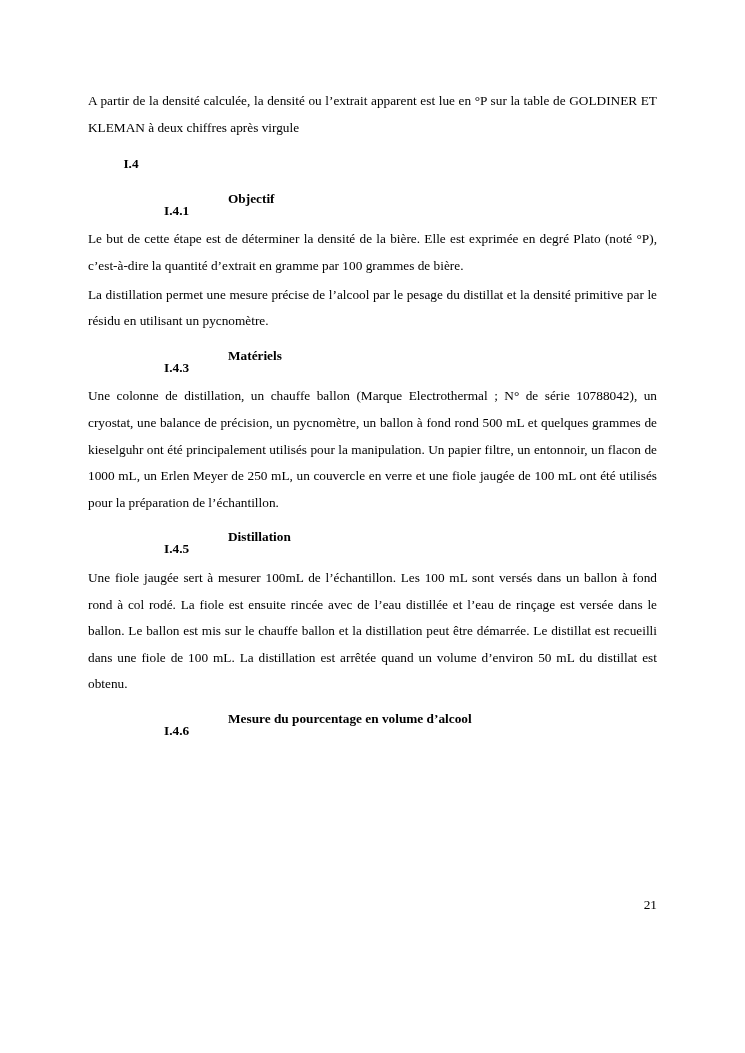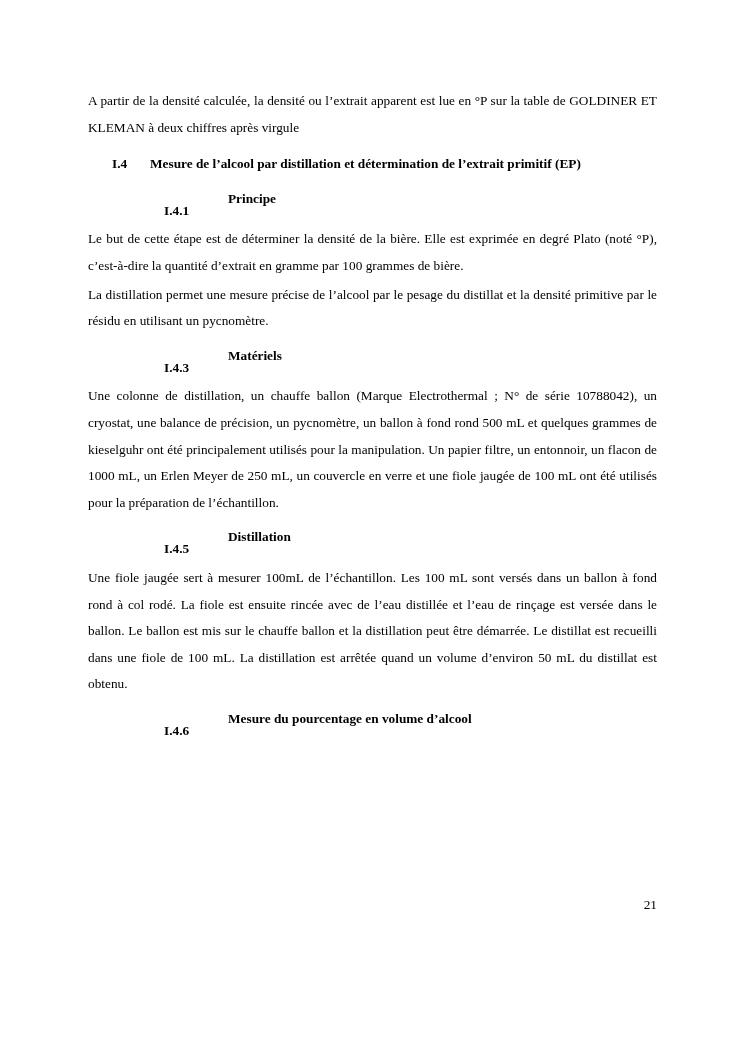--- a/index.html
+++ b/index.html
@@ -30,20 +30,21 @@
   }
   .body-para {
     margin-bottom: 2px;
   }
   .heading-1 {
     font-weight: bold;
     font-size: 13.3px;
     line-height: 2.0;
     margin: 10px 0 4px 0;
     display: flex;
+    text-align: center;
   }
   .heading-1 .num {
     width: 62px;
     padding-left: 24px;
     box-sizing: border-box;
   }
   .heading-2 {
     font-weight: bold;
     font-size: 13.3px;
     line-height: 2.0;
@@ -64,26 +65,25 @@
 </style>
 </head>
 <body>
 
 <div class="page">
 
   <p class="body-para">A partir de la densité calculée, la densité ou l’extrait apparent est lue en °P sur la table de GOLDINER ET KLEMAN à deux chiffres après virgule</p>
 
   <div class="heading-1">
     <span class="num">I.4</span>
-    <span>Mesure de l’alcool par distillation et détermination de l’extrait primitif (EP)</span>
   </div>
 
   <div class="heading-2">
     <span class="num">I.4.1</span>
-    <span>Principe</span>
+    <span>Objectif</span>
   </div>
   <p class="body-para">Le but de cette étape est de déterminer la densité de la bière. Elle est exprimée en degré Plato (noté °P), c’est-à-dire la quantité d’extrait en gramme par 100 grammes de bière.</p>
 
   <p class="body-para">La distillation permet une mesure précise de l’alcool par le pesage du distillat et la densité primitive par le résidu en utilisant un pycnomètre.</p>
 
   <div class="heading-2">
     <span class="num">I.4.3</span>
     <span>Matériels</span>
   </div>
   <p class="body-para">Une colonne de distillation, un chauffe ballon (Marque Electrothermal ; N° de série 10788042), un cryostat, une balance de précision, un pycnomètre, un ballon à fond rond 500 mL et quelques grammes de kieselguhr ont été principalement utilisés pour la manipulation. Un papier filtre, un entonnoir, un flacon de 1000 mL, un Erlen Meyer de 250 mL, un couvercle en verre et une fiole jaugée de 100 mL ont été utilisés pour la préparation de l’échantillon.</p>

